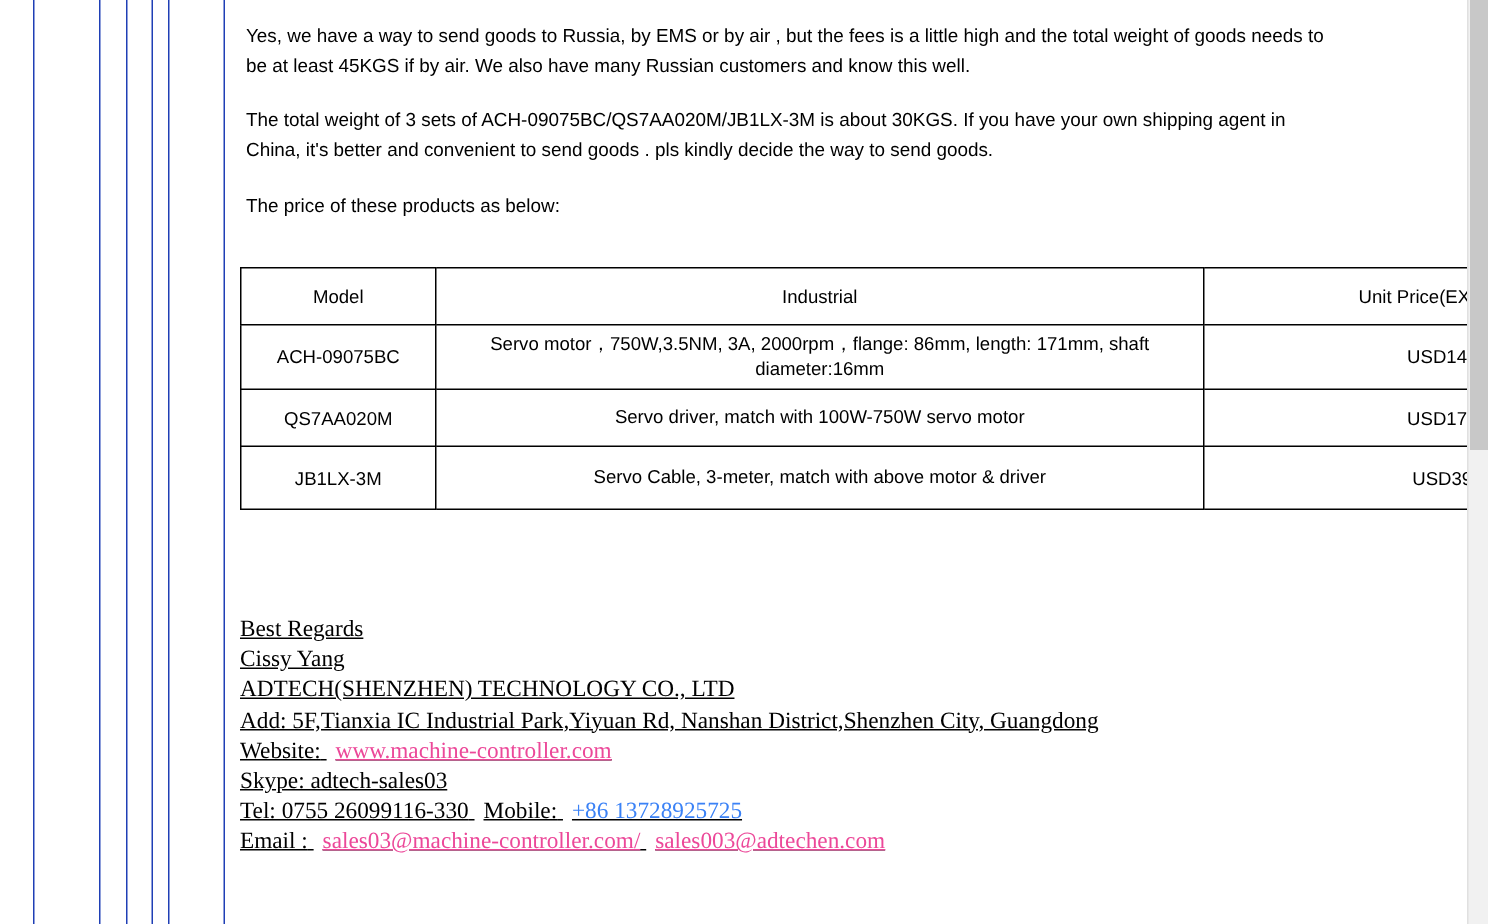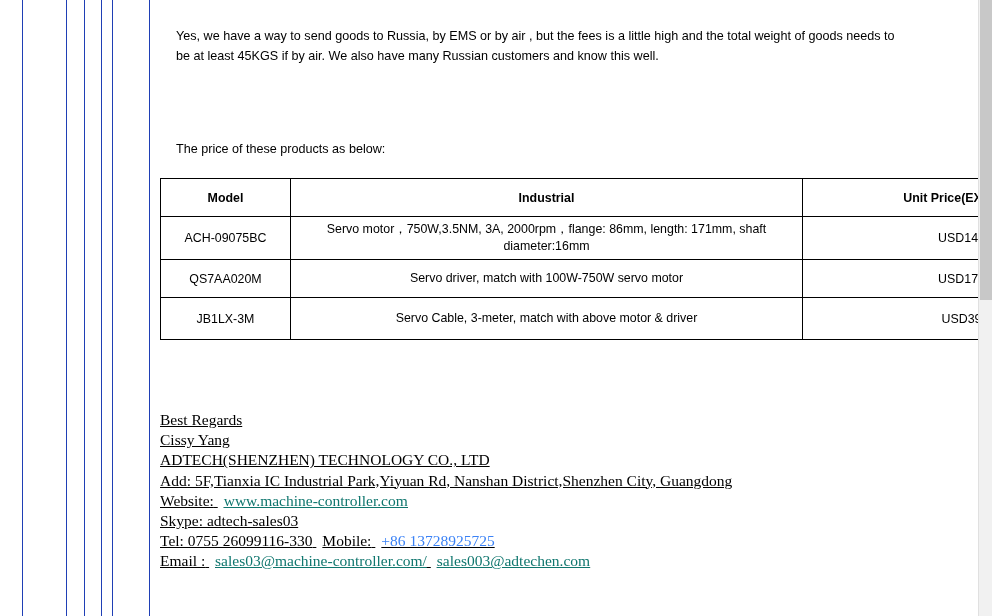--- a/index.html
+++ b/index.html
@@ -56,21 +56,21 @@
 
   .content {
     position: absolute;
     left: 160px;
     top: 0;
     width: 830px;
     height: 616px;
   }
 
   p.para {
-    margin: 16px;
+    margin: 4px;
     font-family: "Liberation Sans", sans-serif;
     font-size: 12.6px;
     line-height: 20px;
     color: #000000;
   }
   .p1 { position: absolute; left: 0px; top: 10px; width: 730px; }
   .p2 { position: absolute; left: 0px; top: 66px; width: 722px; }
   .p3 {
     position: absolute; left: 0px; top: 123px; width: 600px;
     font-family: "Liberation Serif", serif;
@@ -91,21 +91,21 @@
     border: 1px solid #000000;
     font-family: "Liberation Sans", sans-serif;
     font-size: 12.4px;
     color: #000000;
     text-align: center;
     vertical-align: middle;
     padding: 4px 6px;
     font-weight: normal;
   }
   table.price th {
-    font-weight: bold;
+    font-weight: normal;
     height: 38px;
   }
   col.c-model { width: 130px; }
   col.c-desc  { width: 512px; }
   col.c-price { width: 318px; }
 
   .row-model { height: 38px; }
   .row-tall { height: 42px; }
   td.desc { line-height: 17px; }
   td.price-cell { vertical-align: bottom; padding-bottom: 3px; }
@@ -117,21 +117,21 @@
     left: 0px;
     top: 410px;
     font-family: "Liberation Serif", serif;
     font-size: 15.5px;
     line-height: 20.2px;
     color: #000000;
     white-space: nowrap;
   }
   .sig div { min-height: 20.2px; text-decoration: underline; }
   a.link {
-    color: #0f766e;
+    color: #ec4899;
     text-decoration: underline;
   }
   a.tel {
     color: #3b82f6;
     text-decoration: none;
   }
   .sep { display: inline-block; width: 6px; }
 </style>
 </head>
 <body>
@@ -143,20 +143,21 @@
     <div class="qbar b2"></div>
     <div class="qbar b3"></div>
     <div class="qbar b4"></div>
     <div class="qbar b5"></div>
     <div class="qbar b6"></div>
   </div>
 
   <div class="content">
 
     <p class="para p1">Yes, we have a way to send goods to Russia, by EMS or by air , but the fees is a little high and the total weight of goods needs to be at least 45KGS if by air. We also have many Russian customers and know this well.</p>
+    <p class="para p2">The total weight of 3 sets of ACH-09075BC/QS7AA020M/JB1LX-3M is about 30KGS. If you have your own shipping agent in China, it's better and convenient to send goods . pls kindly decide the way to send goods.</p>
     <p class="para p3">The price of these products as below:</p>
 
     <table class="price">
       <colgroup>
         <col class="c-model">
         <col class="c-desc">
         <col class="c-price">
       </colgroup>
       <thead>
         <tr>

